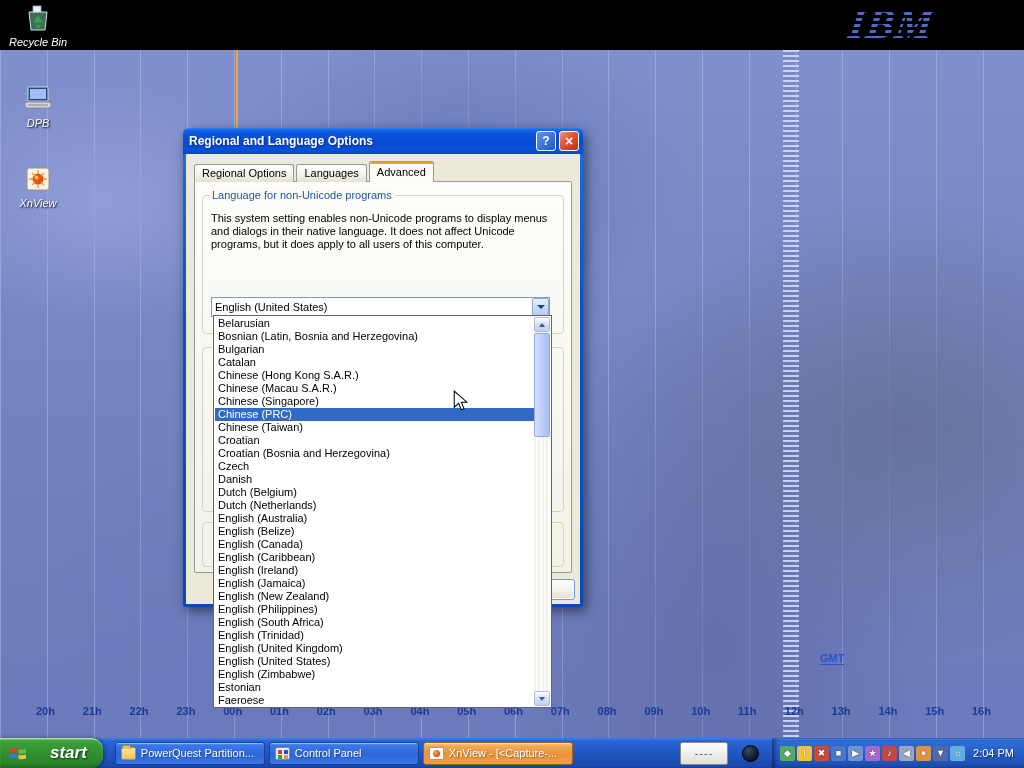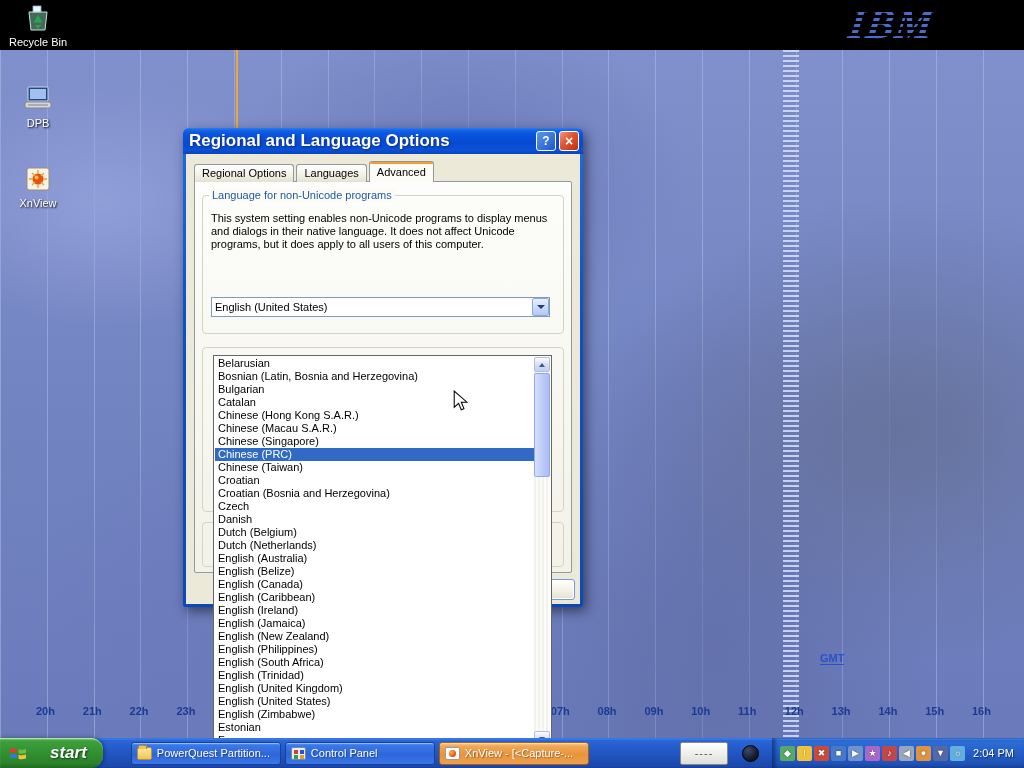--- a/index.html
+++ b/index.html
@@ -30,33 +30,33 @@
       background:repeating-linear-gradient(180deg, rgba(205,220,252,.9) 0 2px, rgba(110,125,185,.25) 2px 5px); }
   .timeline-marker { position:absolute; left:236px; top:0; width:2px; height:78px; background:#f0a830; }
   .gmt { position:absolute; left:820px; top:602px; color:#2b50cc; font-weight:bold;
          border-bottom:1px solid #2b50cc; }
   .hours { position:absolute; top:655px; left:4px; width:100%; height:14px; }
   .hour { position:absolute; top:0; color:#1c3a94; font-weight:bold; }
 
   
   .deskicon { position:absolute; width:72px; display:flex; flex-direction:column; align-items:center;
               gap:3px; z-index:2; cursor:default; }
-  .deskicon-label { color:#fff; text-shadow:1px 1px 2px #000; }
+  .deskicon-label { color:#fff; text-shadow:1px 1px 2px #000;font-style:italic; }
   .deskicon.recycle { left:2px; top:3px; }
   .deskicon.dpb { left:2px; top:84px; }
   .deskicon.xnv { left:2px; top:164px; }
 
   
   .dialog { position:absolute; left:183px; top:128px; width:400px; height:479px; z-index:5;
             padding:0 3px 3px; background:linear-gradient(180deg,#1a6fe8,#0a52c8 40%,#0a4ab8);
             border-radius:7px 7px 2px 2px; box-shadow:3px 4px 12px rgba(0,0,0,.5); }
   .titlebar { height:26px; display:flex; align-items:center; padding:0 4px 0 6px; margin:0 -3px;
             border-radius:6px 6px 0 0;
             background:linear-gradient(180deg,#2a80f2 0%,#1565e8 8%,#0a55e0 22%,#084ad2 55%,#0a50d8 85%,#0846b8 100%); }
-  .title { flex:1; color:#fff; font-weight:bold; font-size:17px; text-shadow:1px 1px 2px #0a2a80; }
+  .title { flex:1; color:#fff; font-weight:bold; font-size:12px; text-shadow:1px 1px 2px #0a2a80; }
   .tb-btn { width:20px; height:20px; margin-left:3px; border:1px solid #fff; border-radius:3px;
             color:#fff; font-weight:bold; font-size:12px; display:flex; align-items:center;
             justify-content:center; cursor:default; }
   .tb-btn.help { background:linear-gradient(135deg,#5a96f0,#2058c8); }
   .tb-btn.close { background:linear-gradient(135deg,#f0997a,#e25a34 40%,#b83010); font-size:14px; }
   .dialog-body { position:relative; width:394px; height:450px; background:#ece9d8; }
 
   .tabs { position:absolute; left:8px; top:7px; height:21px; display:flex; align-items:flex-end; z-index:2; }
   .tab { height:18px; padding:2px 7px 3px; margin-right:2px; font-size:11px; color:#000;
          background:linear-gradient(180deg,#ffffff,#f2f1e7 60%,#e3e1d0); border:1px solid #919b9c;
@@ -84,21 +84,21 @@
            border:1px solid #89a8e0; border-radius:2px; display:flex; align-items:center;
            justify-content:center; }
   .arrow-down { width:0; height:0; border-left:4px solid transparent; border-right:4px solid transparent;
            border-top:4px solid #1f3d7a; }
   .xp-btn { position:absolute; background:linear-gradient(180deg,#ffffff,#f2f0e4 60%,#e2e0cf);
             border:1px solid #7a96df; border-radius:3px; box-shadow:inset 0 0 0 1px #fff; }
   .apply-partial { left:314px; top:425px; width:75px; height:21px; z-index:1; }
 
   
   .droplist { position:absolute; left:213px; top:315px; width:339px; height:393px; z-index:20;
-              background:#fff; border:1px solid #666;margin-top:40px; }
+              background:#fff; border:1px solid #666; }
   .list-items { position:absolute; top:1px; left:1px; right:17px; bottom:1px; overflow:hidden; }
   .list-item { height:13px; line-height:13px; padding-left:3px; white-space:nowrap; color:#000;
                cursor:default; }
   .list-item.selected { background:#316ac5; color:#fff; }
   .scrollbar { position:absolute; top:1px; right:1px; bottom:1px; width:16px;
                background:repeating-linear-gradient(90deg,#f3f3ed 0 2px,#fbfbf8 2px 4px); }
   .sb-up,.sb-down { position:absolute; left:0; width:16px; height:15px;
                background:linear-gradient(180deg,#fdfdfd,#d7dff5 50%,#c0d0f0);
                border:1px solid #b0bddc; border-radius:2px; display:flex; align-items:center;
                justify-content:center; }
@@ -114,21 +114,21 @@
   .cursor { position:absolute; left:453px; top:390px; z-index:100; }
 
   
   .taskbar { position:absolute; bottom:0; left:0; width:100%; height:30px; display:flex;
              align-items:center; z-index:50;
              background:linear-gradient(180deg,#2760cf 0,#4489ef 3%,#2a66d8 7%,#2258c4 45%,#1a47a8 96%,#15389a 100%); }
   .start { height:30px; padding:0 16px 0 9px; display:flex; align-items:center; gap:23px; color:#fff;
            font-style:italic; font-weight:bold; font-size:17px; text-shadow:1px 1px 2px rgba(0,0,0,.6);
            background:linear-gradient(180deg,#7ed47e 0%,#3da03a 10%,#339232 45%,#2b822a 85%,#1f6a1f 100%);
            border-radius:0 12px 12px 0; box-shadow:1px 0 4px rgba(0,0,0,.4), inset 0 1px 1px rgba(255,255,255,.5); }
-  .tasks { display:flex; gap:4px; margin-left:28px; }
+  .tasks { display:flex; gap:4px; margin-left:12px; }
   .task { width:150px; height:23px; display:flex; align-items:center; gap:5px; padding:0 5px;
           background:linear-gradient(180deg,#5b9af7 0%,#3a77e8 12%,#2e66d8 55%,#3a77e8 100%);
           border:1px solid #1a3f96; border-radius:3px; color:#fff; font-size:11px; overflow:hidden;
           white-space:nowrap; box-shadow:inset 0 1px 0 rgba(255,255,255,.35); font-family:inherit; }
   .task-label { overflow:hidden; text-overflow:ellipsis; text-shadow:1px 1px 1px rgba(0,0,0,.35); }
   .task.flashing { background:linear-gradient(180deg,#fbd095 0%,#f0a855 15%,#e8933c 55%,#ef9f4b 100%);
           border-color:#a55f14; }
   .task-icon { flex:0 0 15px; width:15px; height:13px; position:relative; }
   .icon-folder .task-icon { background:linear-gradient(180deg,#ffe9a0,#f2c257); border:1px solid #b8922e;
           border-radius:2px; }

